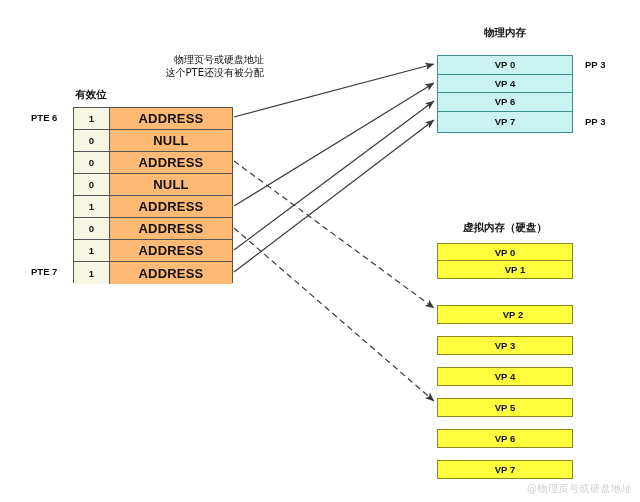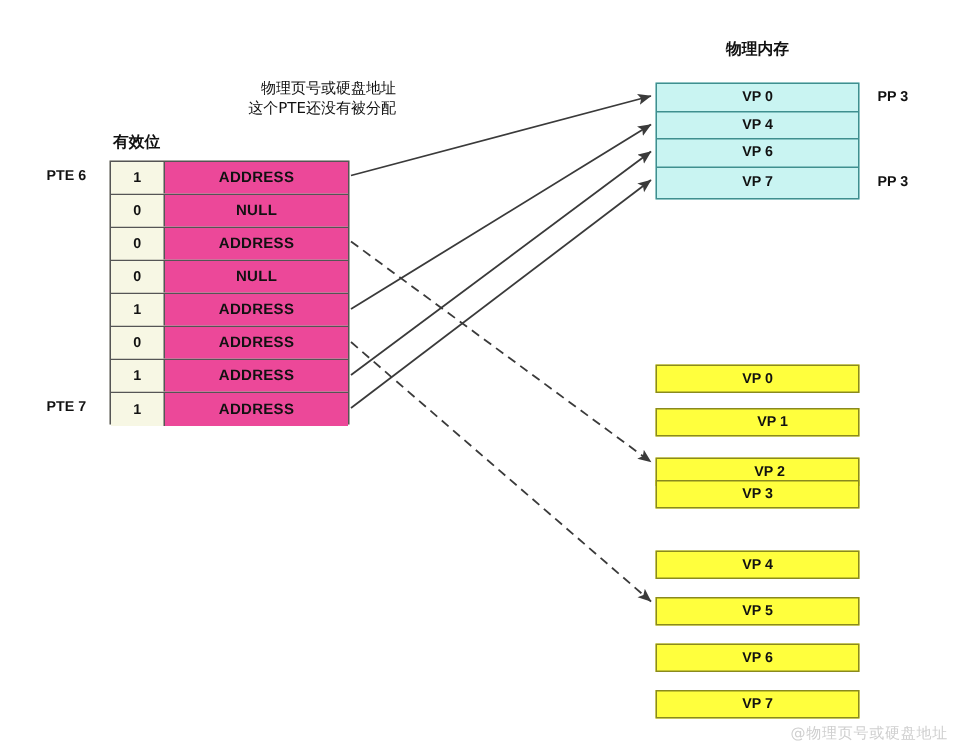--- a/index.html
+++ b/index.html
@@ -64,23 +64,23 @@
     width:36px;
     box-sizing:border-box;
     border-right:1.5px solid #555;
     display:flex;align-items:center;justify-content:center;
     font-size:9.5px;font-weight:bold;color:#111;
     background:#f7f7e4;
   }
   .pt-addr{
     flex:1;
     display:flex;align-items:center;justify-content:center;
-    font-size:10px;font-weight:bold;color:#111;
+    font-size:13px;font-weight:bold;color:#111;
     letter-spacing:.2px;
-    background:#ec4899;
+    background:#fdba74;
   }
 
   
   #physmem{
     position:absolute;
     left:437px;top:55px;
     width:136px;height:78px;
     border:1.5px solid #3f8f8f;
     box-sizing:border-box;
     background:#c9f4f2;
@@ -190,25 +190,26 @@
   <div id="physmem">
     <div class="pm-row">VP 0</div>
     <div class="pm-row">VP 4</div>
     <div class="pm-row">VP 6</div>
     <div class="pm-row">VP 7</div>
   </div>
 
   <div class="sidelabel" style="left:585px;top:59px;">PP 3</div>
   <div class="sidelabel" style="left:585px;top:116px;">PP 3</div>
 
+  <div class="hdr cn" style="left:427px;top:221px;width:156px;">虚拟内存（硬盘）</div>
 
   <div class="vm-row" style="top:243px;">VP 0</div>
-  <div class="vm-row" style="top:272px;padding-left:20px;">VP 1</div>
+  <div class="vm-row" style="top:260px;padding-left:20px;">VP 1</div>
   <div class="vm-row" style="top:305px;padding-left:16px;">VP 2</div>
-  <div class="vm-row" style="top:320px;">VP 3</div>
+  <div class="vm-row" style="top:336px;">VP 3</div>
   <div class="vm-row" style="top:367px;">VP 4</div>
   <div class="vm-row" style="top:398px;">VP 5</div>
   <div class="vm-row" style="top:429px;">VP 6</div>
   <div class="vm-row" style="top:460px;">VP 7</div>
 
   <div id="watermark" class="cn">@物理页号或硬盘地址</div>
 
 </div>
 
 </body></html>

